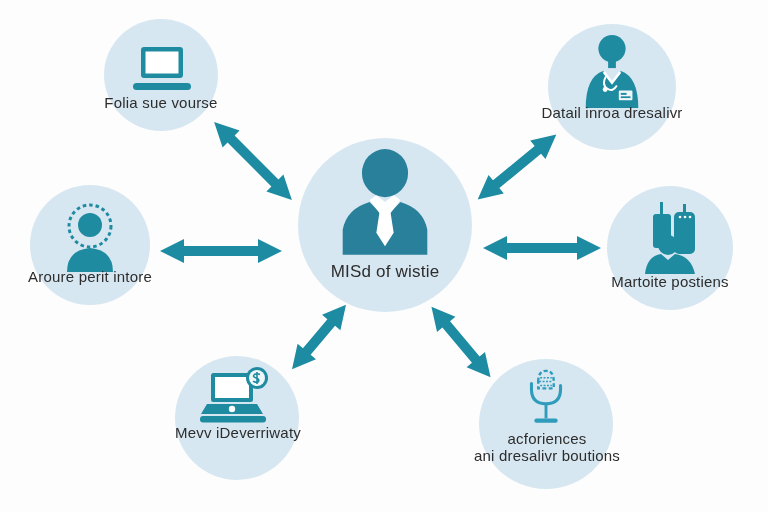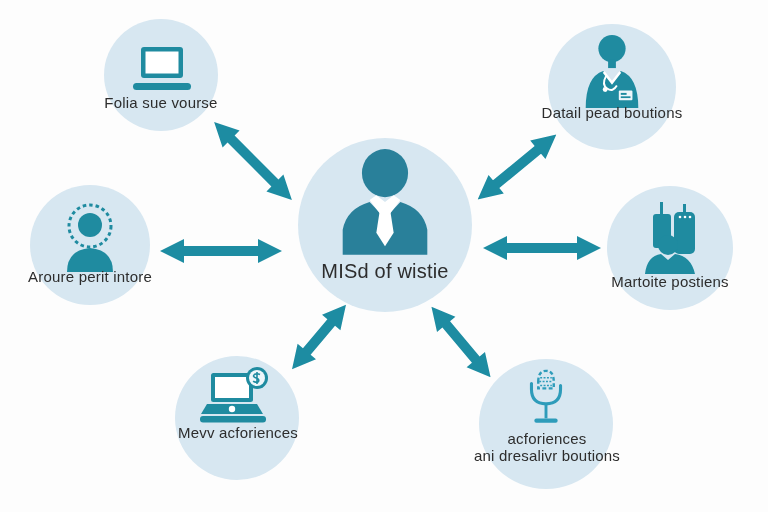--- a/index.html
+++ b/index.html
@@ -16,21 +16,21 @@
     position: absolute; border-radius: 50%;
     background: #d7e7f1;
   }
   .icon { position: absolute; }
   .label {
     position: absolute; text-align: center;
     color: #2d2d2d; font-size: 15px; line-height: 17px;
     white-space: nowrap; transform: translateX(-50%);
     font-weight: 500; letter-spacing: .2px;
   }
-  .label.center-label { font-size: 20px; }
+  .label.center-label { font-size: 17px; }
 
   .arrow { position: absolute; }
   .arrow polygon { fill: #1d8ca2; }
 </style>
 </head>
 <body>
 
 <div class="canvas">
 
   <svg class="arrow" style="left:198px; top:147px; transform:rotate(45deg);" width="110" height="28" viewBox="0 0 110 28">
@@ -84,21 +84,21 @@
       <circle cx="31" cy="15" r="14" fill="#1f8ba0"></circle>
       <rect x="27" y="26" width="8" height="9" fill="#1f8ba0"></rect>
       <path d="M4 76 Q4 44 22 38 L31 50 L40 38 Q58 44 58 76 Z" fill="#1f8ba0"></path>
       <path d="M22.5 39 L31 50 L39.5 39" stroke="#ffffff" stroke-width="2.5" fill="none"></path>
       <path d="M25 43 q-5 9 1 13 q6 4 10 -3" stroke="#ffffff" stroke-width="2" fill="none"></path>
       <circle cx="24" cy="57" r="2.5" fill="#ffffff"></circle>
       <rect x="38" y="58" width="14" height="10" rx="1" fill="#eef6fa"></rect>
       <rect x="40" y="60.5" width="6" height="2" fill="#1f8ba0"></rect>
       <rect x="40" y="64" width="10" height="1.8" fill="#1f8ba0"></rect>
     </svg>
-    <div class="label" style="left:612px; top:104px; width:220px;">Datail pead boutions</div>
+    <div class="label" style="left:612px; top:104px; width:220px;">Datail inroa dresalivr</div>
   </div>
 
   <div class="node">
     <div class="circle" style="left:30px; top:185px; width:120px; height:120px;"></div>
     <svg class="icon" style="left:59px; top:200px;" width="62" height="72" viewBox="0 0 62 72">
       <circle cx="31" cy="26" r="21" fill="none" stroke="#1f8ba0" stroke-width="3" stroke-dasharray="3.5 3"></circle>
       <circle cx="31" cy="25" r="12" fill="#1f8ba0"></circle>
       <path d="M8 72 Q8 50 31 48 Q54 50 54 72 Z" fill="#1f8ba0"></path>
     </svg>
     <div class="label" style="left:90px; top:268px; width:200px;">Aroure perit intore</div>
@@ -126,21 +126,21 @@
       <rect x="11" y="7" width="42" height="29" rx="2.5" fill="#1f8ba0"></rect>
       <rect x="15" y="11" width="34" height="21" fill="#ffffff"></rect>
       <circle cx="57" cy="12" r="11" fill="#1f8ba0"></circle>
       <circle cx="57" cy="12" r="8" fill="#eef6fa"></circle>
       <path d="M57 6 V18 M60 8.5 q-3 -1.6 -5.5 0 q-2.2 1.8 0.5 3 q3.8 1.1 3.8 3 q0 2.2 -3.3 1.6 q-1.6 -0.3 -2.3 -1.2" stroke="#1f8ba0" stroke-width="1.6" fill="none"></path>
       <path d="M7 38 H57 L63 48 H1 Z" fill="#1f8ba0"></path>
       <circle cx="32" cy="43" r="3.2" fill="#ffffff"></circle>
       <rect x="0" y="50" width="66" height="6.5" rx="3" fill="#1f8ba0"></rect>
     </svg>
     <div class="label" style="left:238px; top:424px; width:210px;">
-      <div>Mevv acforiences</div>
+      <div>Mevv iDeverriwaty</div>
     </div>
   </div>
 
   <div class="node">
     <div class="circle" style="left:479px; top:359px; width:134px; height:130px;"></div>
     <svg class="icon" style="left:524px; top:368px;" width="44" height="62" viewBox="0 0 44 64">
       <path d="M14 14 q0 -11 8 -11 q8 0 8 11 v7 h-16 z" fill="none" stroke="#2e9cba" stroke-width="2.5" stroke-dasharray="4 2.5"></path>
       <path d="M16 10 h12 M15 14 h14 M16 18 h12" stroke="#2e9cba" stroke-width="1.5" stroke-dasharray="2 1.5" fill="none"></path>
       <path d="M7 16 v6 q0 15 15 15 q15 0 15 -15 v-4" fill="none" stroke="#2e9cba" stroke-width="3.2" stroke-linecap="round"></path>
       <line x1="22" y1="37" x2="22" y2="52" stroke="#2e9cba" stroke-width="3"></line>

